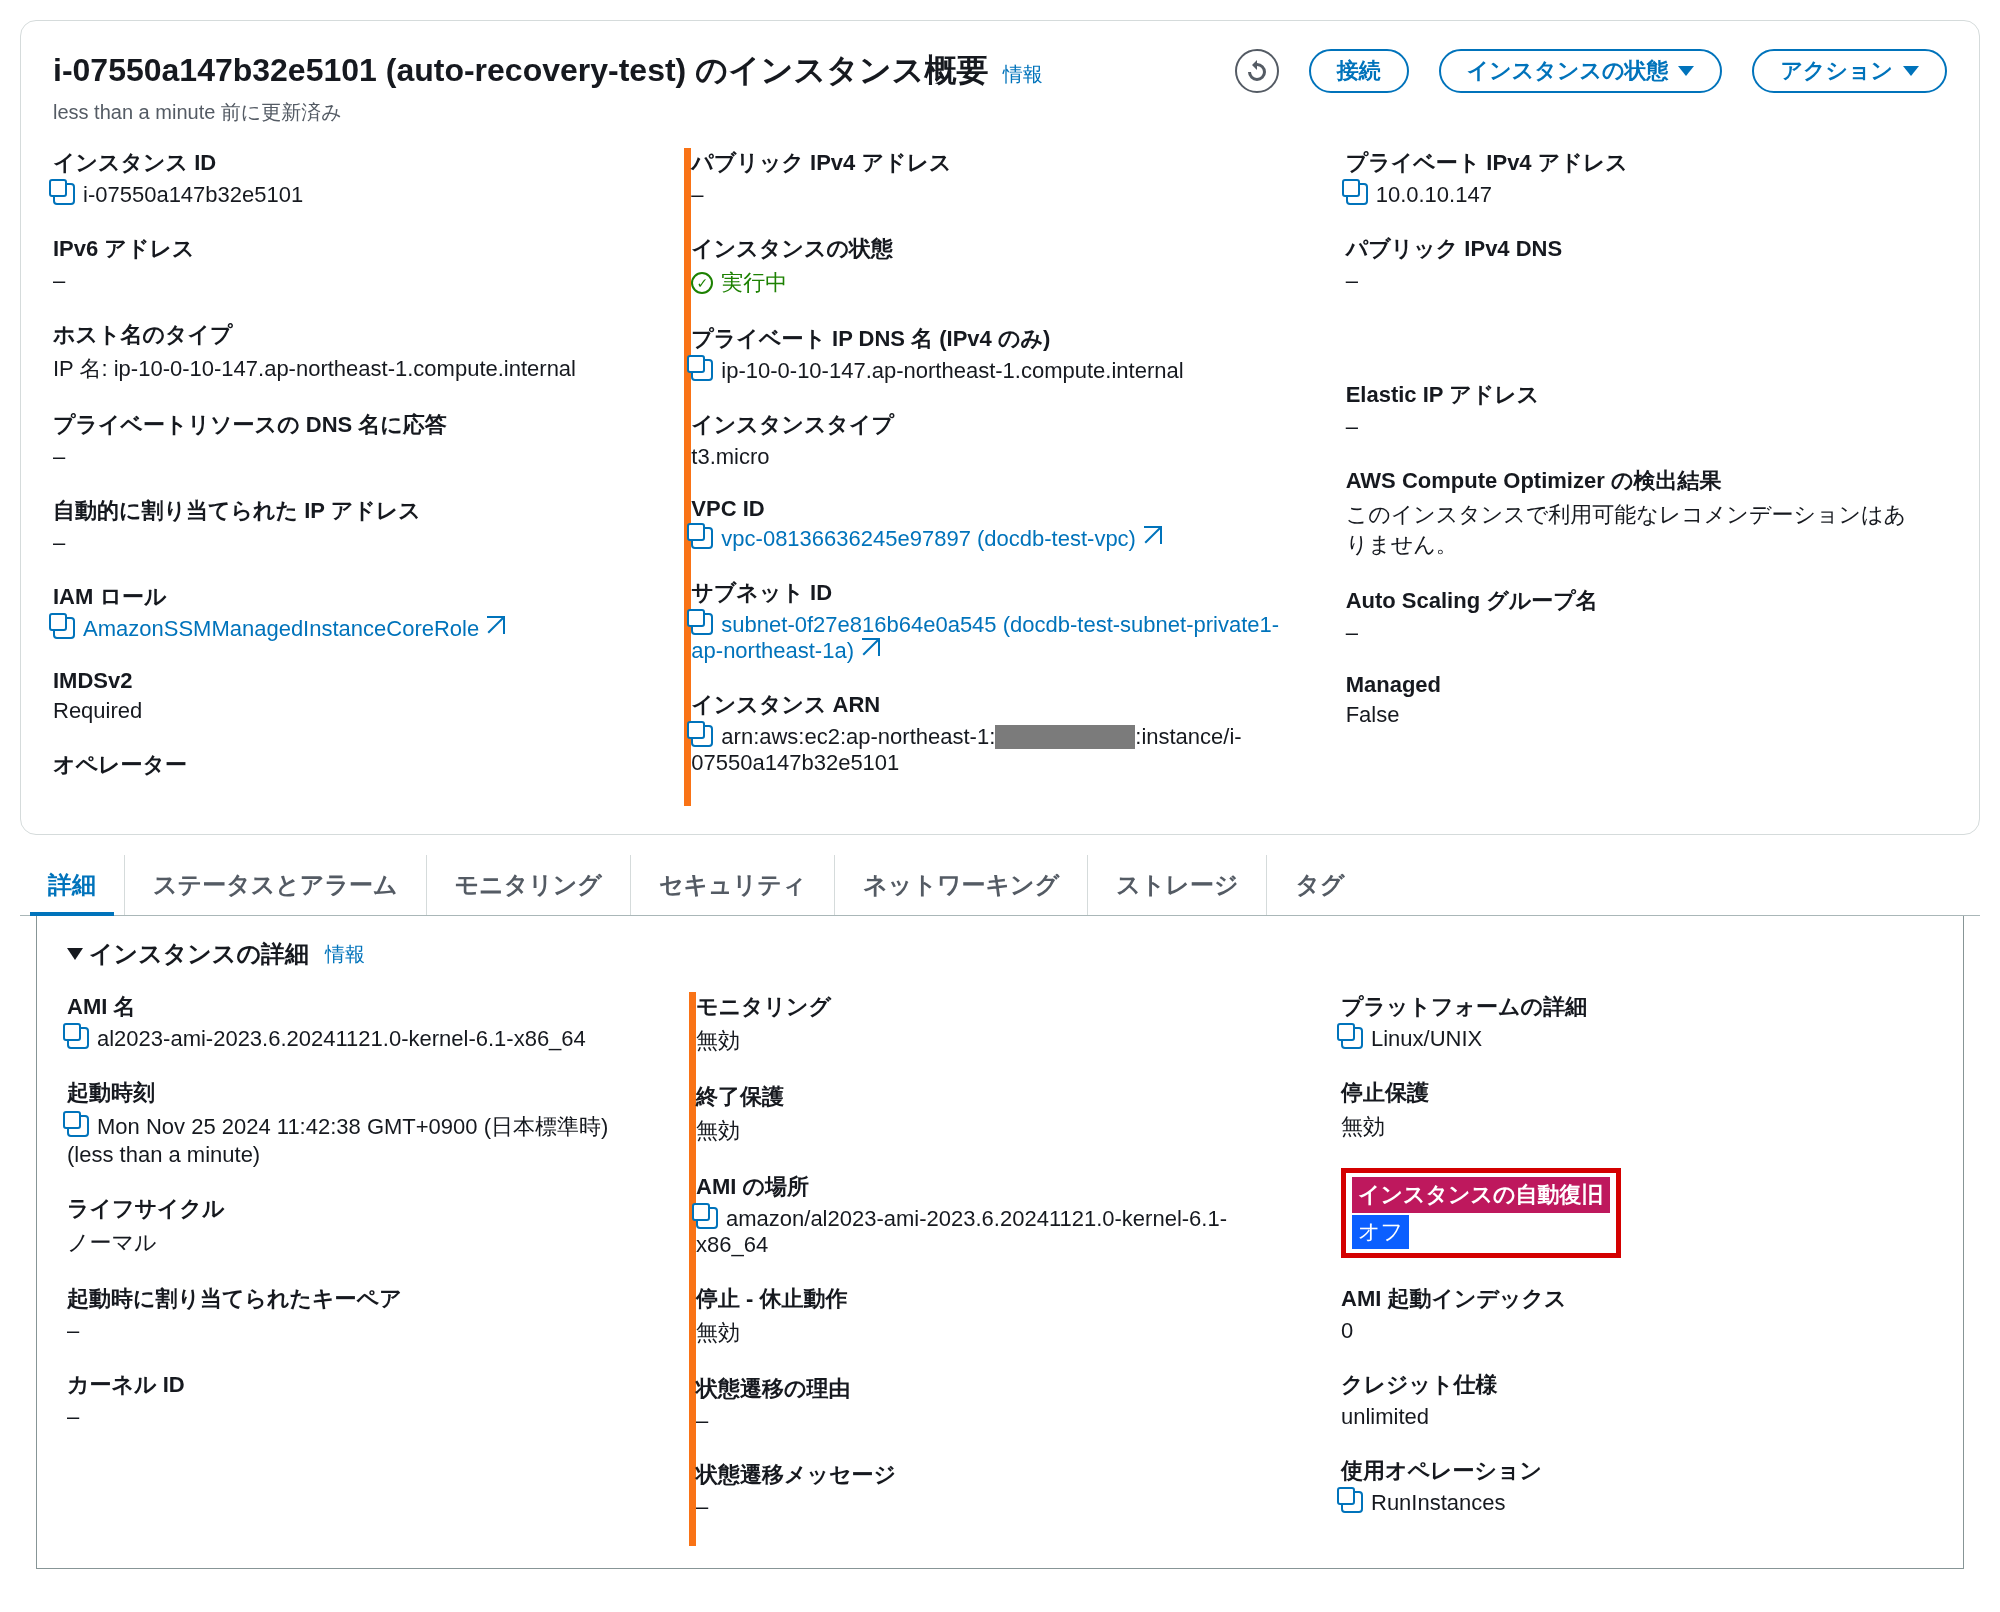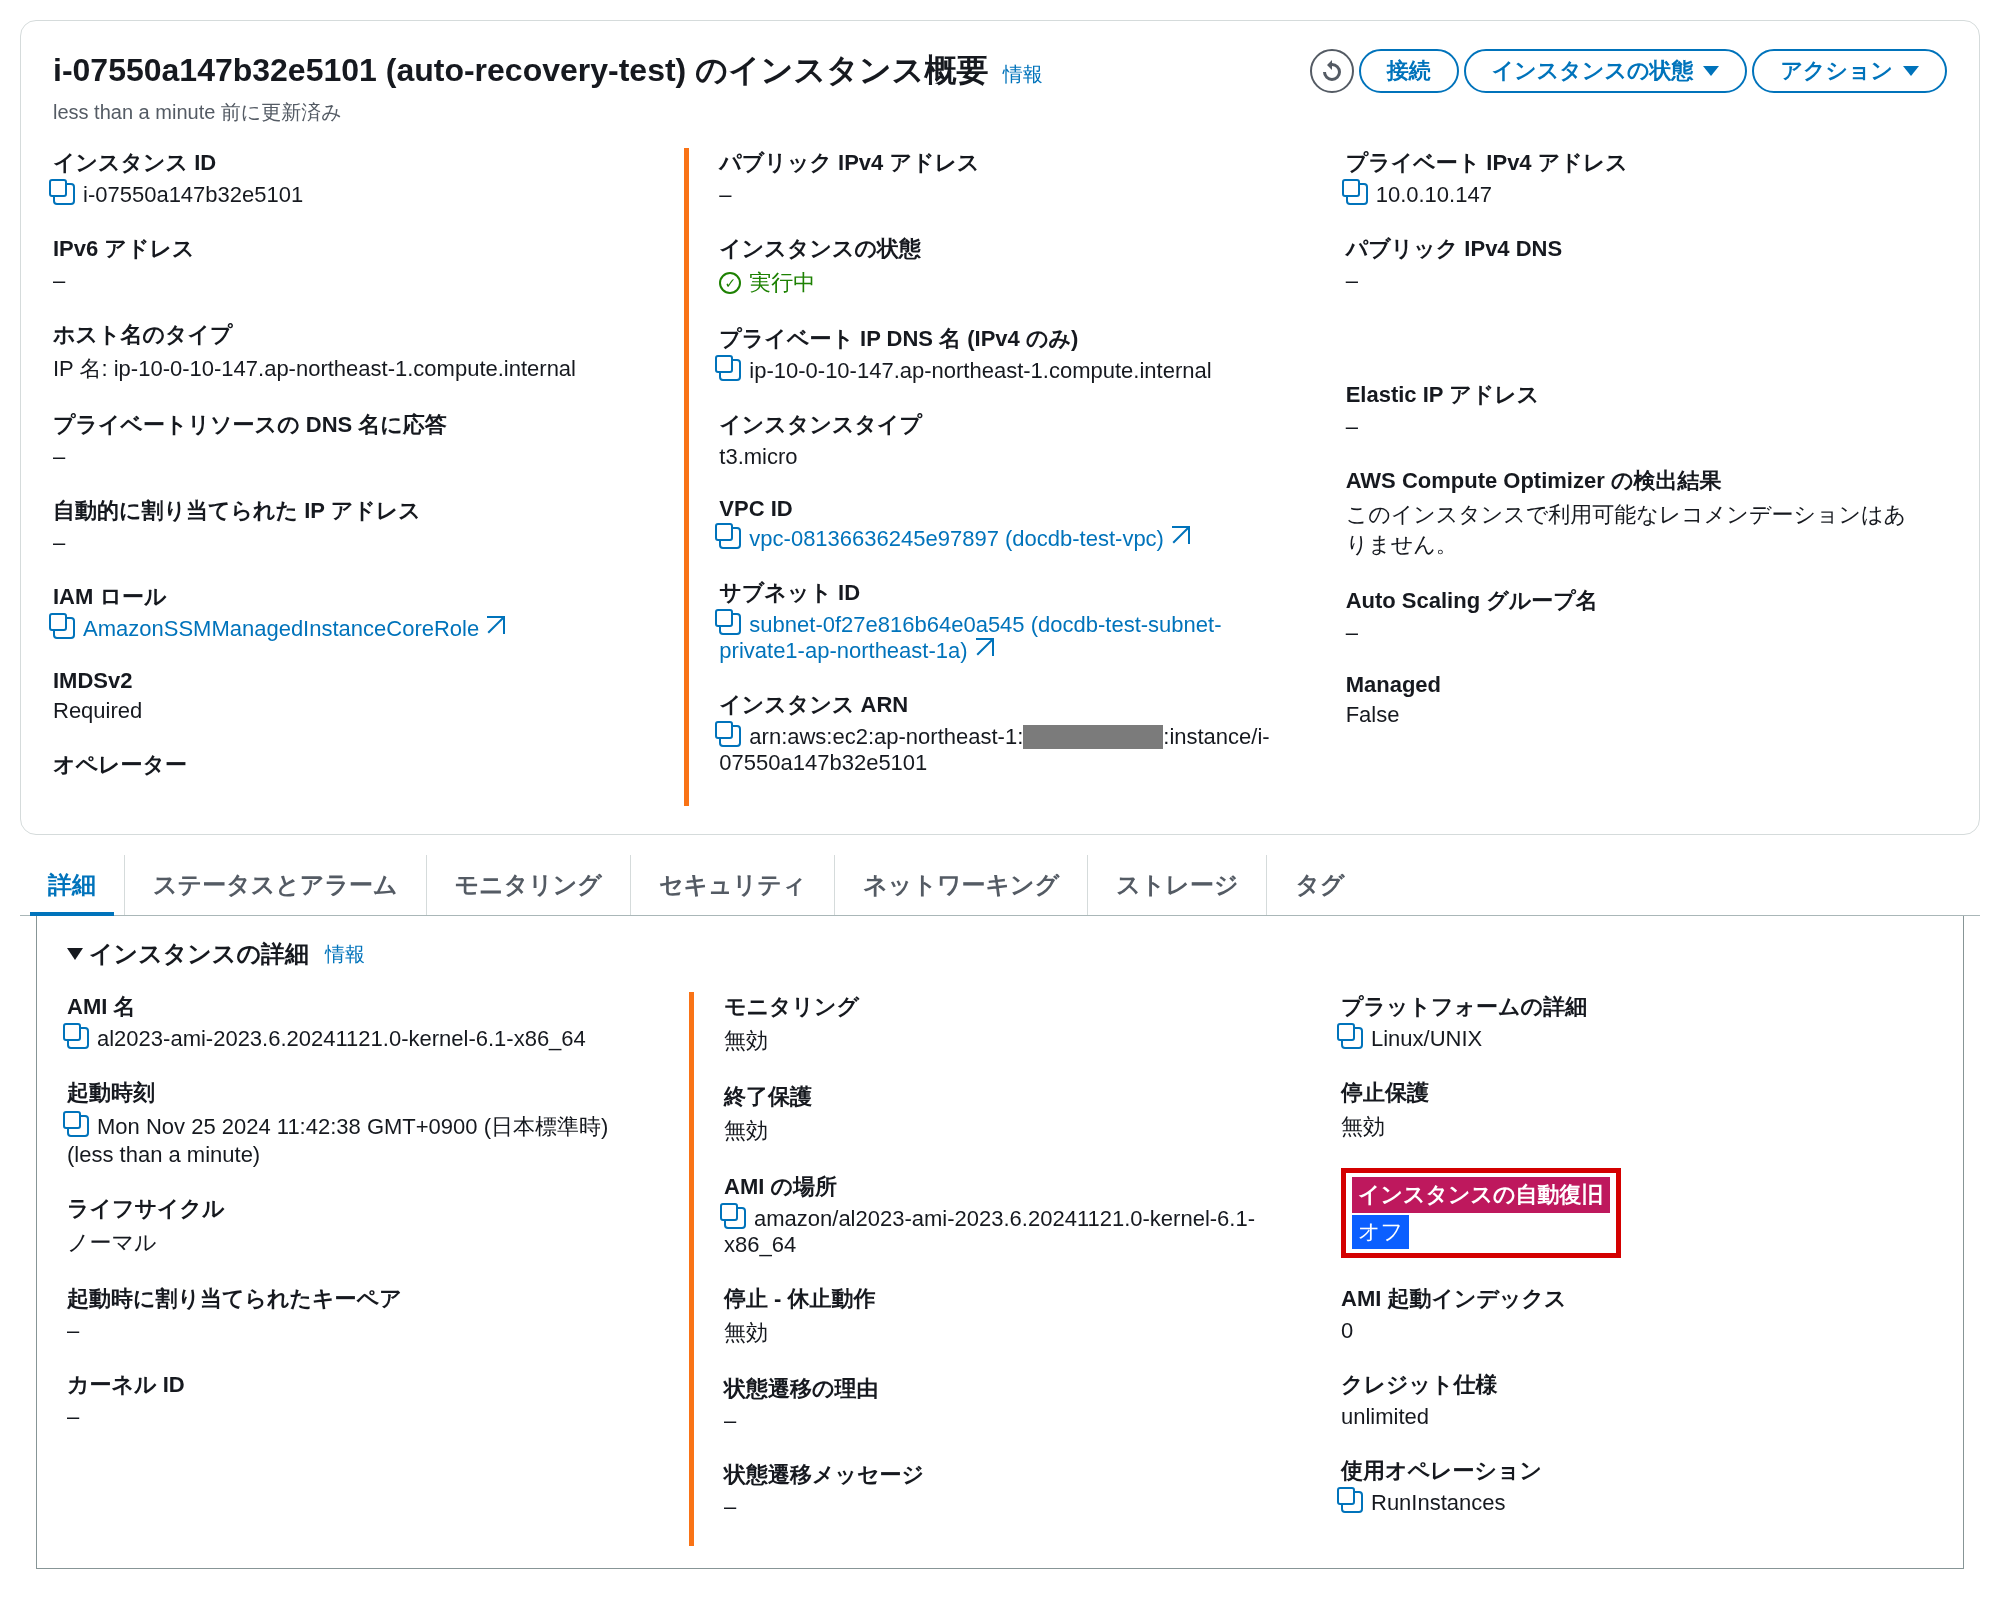--- a/index.html
+++ b/index.html
@@ -3,27 +3,27 @@
 <meta charset="utf-8">
 <style>
   * { box-sizing: border-box; margin: 0; padding: 0; }
   html, body { width: 2000px; height: 1612px; background: #fff; font-family: "Amazon Ember", "Helvetica Neue", Arial, sans-serif; color: #16191f; }
   .panel { margin: 20px; border: 1px solid #d5dbdb; border-radius: 16px; padding: 28px 32px; }
   .header-row { display: flex; justify-content: space-between; align-items: flex-start; margin-bottom: 6px; }
   .title-wrap {  }
   .title { font-size: 32px; font-weight: 700; display: inline; margin-top: 24px; }
   .info-link { color: #0073bb; font-size: 20px; font-weight: 400; margin-left: 10px; }
   .updated { color: #545b64; font-size: 20px; margin-top: 6px; }
-  .actions { display: flex; gap: 5px; align-items: flex-end; }
+  .actions { display: flex; gap: 30px; align-items: flex-end; }
   .icon-btn { width: 44px; height: 44px; border: 2px solid #545b64; border-radius: 22px; display:flex; align-items:center; justify-content:center; cursor:pointer; }
   .btn { border: 2px solid #0073bb; color: #0073bb; background:#fff; border-radius: 22px; height: 44px; padding: 0 26px; font-size: 22px; font-weight: 700; display:flex; align-items:center; gap:10px; cursor:pointer; }
   .triangle { width:0; height:0; border-left:8px solid transparent; border-right:8px solid transparent; border-top:10px solid #0073bb; }
   .cols { display: grid; grid-template-columns: 1fr 1fr 1fr; gap: 0; margin-top: 22px; }
   .col { padding-right: 30px; }
-  .col.mid { border-left: 5px solid #f97316; padding-left: 30px; }
+  .col.mid { border-left: 7px solid #f97316; }
   .col.right { padding-left: 30px; }
   .field { margin-bottom: 26px; }
   .label { font-size: 22px; font-weight: 700; color: #16191f; margin-bottom: 4px; }
   .value { font-size: 22px; color: #16191f; }
   .value a, .link { color: #0073bb; text-decoration: none; }
   .value .copy { display:inline-flex; width:22px; height:22px; border:2px solid #0073bb; border-radius:4px; margin-right:8px; vertical-align:-3px; position:relative; }
   .value .copy::after { content:""; position:absolute; width:14px; height:14px; border:2px solid #0073bb; border-radius:3px; background:#fff; left:-6px; top:-6px; }
   .extlink { display:inline-block; width:18px; height:18px; border:2px solid #0073bb; border-bottom:none; border-left:none; position:relative; margin-left:8px; vertical-align:2px; }
   .extlink::after { content:""; position:absolute; width:22px; height:2px; background:#0073bb; transform:rotate(-45deg); right:-4px; top:6px; }
   .status-ok { color:#1d8102; display:flex; align-items:center; gap:8px; font-size:22px; }

